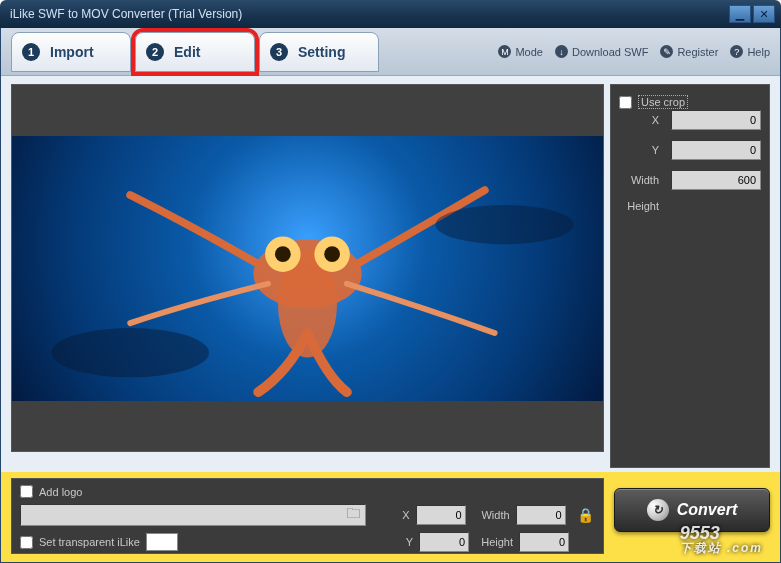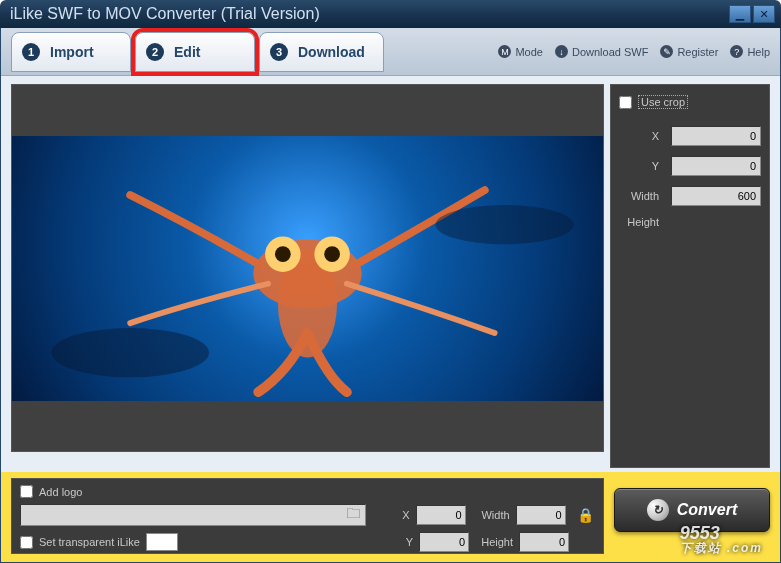--- a/index.html
+++ b/index.html
@@ -1,19 +1,19 @@
 <!DOCTYPE html>
 <html><head>
 <meta charset="utf-8">
 <style>
 * { box-sizing: border-box; margin: 0; padding: 0; font-family: "Segoe UI", Tahoma, sans-serif; }
 body { background: #fff; width: 781px; height: 563px; overflow: hidden; }
 
 
-.titlebar { height: 28px; background: linear-gradient(#2a4a6a 0%, #1a3552 50%, #0f2840 100%); display: flex; align-items: center; justify-content: space-between; padding: 0 6px 0 10px; color: #d0e0f0; font-size: 16px; border-top-left-radius: 6px; border-top-right-radius: 6px; }
+.titlebar { height: 28px; background: linear-gradient(#2a4a6a 0%, #1a3552 50%, #0f2840 100%); display: flex; align-items: center; justify-content: space-between; padding: 0 6px 0 10px; color: #d0e0f0; font-size: 12px; border-top-left-radius: 6px; border-top-right-radius: 6px; }
 .winbtns { display: flex; gap: 2px; }
 .winbtn { width: 22px; height: 18px; background: linear-gradient(#6aa0d8,#3a70a8); border: 1px solid #2a5080; display: flex; align-items: center; justify-content: center; font-size: 11px; color: #0a2040; cursor: pointer; }
 .winbtn.min::after { content: "▁"; }
 .winbtn.close::after { content: "✕"; }
 
 
 .frame { border: 1px solid #25476b; border-top: none; height: 535px; background: #e8eef5; display: flex; flex-direction: column; }
 
 
 .tabrow { height: 48px; background: linear-gradient(#d4dde7,#b9c6d5); display: flex; align-items: center; padding: 0 10px; gap: 4px; border-bottom: 1px solid #9ab; }
@@ -26,21 +26,21 @@
 .mlink .ic { width: 13px; height: 13px; border-radius: 50%; background: #3a4a60; color: #fff; font-size: 9px; display: flex; align-items: center; justify-content: center; }
 
 
 .mainwrap { flex: 1; display: flex; padding: 8px 10px 4px 10px; gap: 6px; background: #e8eef5; }
 .leftcol { flex: 1; display: flex; flex-direction: column; }
 .previewbox { background: #404040; height: 368px; border: 1px solid #555; padding: 0; display:flex; align-items:center; justify-content:center;}
 .preview-inner { width: 100%; height: 265px; background: radial-gradient(circle at 50% 40%, #3aa0ff 0%, #0a5aa8 35%, #043a78 70%, #021a40 100%); position: relative; overflow: hidden; }
 .preview-inner svg { position:absolute; inset:0; }
 
 .rightcol { width: 160px; background: #3b3b3b; border: 1px solid #555; color: #c8c8c8; font-size: 11px; padding: 10px 8px; }
-.croprow { display: flex; align-items: center; gap: 6px; margin-bottom: 17px; }
+.croprow { display: flex; align-items: center; gap: 6px; margin-bottom: 1px; }
 .croprow .focusbox { border: 1px dotted #aaa; padding: 0 2px; }
 .proprow { display: flex; align-items: center; justify-content: space-between; margin-bottom: 10px; }
 .proprow label { width: 40px; text-align: right; color: #c8c8c8; }
 .proprow input { width: 90px; height: 20px; text-align: right; padding-right: 4px; font-size: 11px; background: #d8d8d8; border: 1px inset #888; }
 input[type=checkbox]{ width:13px; height:13px; }
 
 
 .bottom { height: 90px; padding: 6px 10px 8px 10px; display: flex; gap: 10px; background: #fde047; }
 .bottom-left { flex: 1; background: #3b3b3b; border: 1px solid #555; color: #c8c8c8; font-size: 11px; padding: 6px 8px 4px 8px; display:flex; flex-direction:column; gap:6px;}
 .bl-row1 { display:flex; align-items:center; gap:6px; }
@@ -78,21 +78,21 @@
     <div class="tab">
       <span class="num">1</span>
       <span>Import</span>
     </div>
     <div class="tab current">
       <span class="num">2</span>
       <span>Edit</span>
     </div>
     <div class="tab">
       <span class="num">3</span>
-      <span>Download</span>
+      <span>Setting</span>
     </div>
     <div class="tabrow-spacer"></div>
     <div class="menulinks">
       <div class="mlink">
           <span class="ic">M</span>
           <span>Mode</span>
         </div>
       <div class="mlink">
           <span class="ic">↓</span>
           <span>Download SWF</span>

